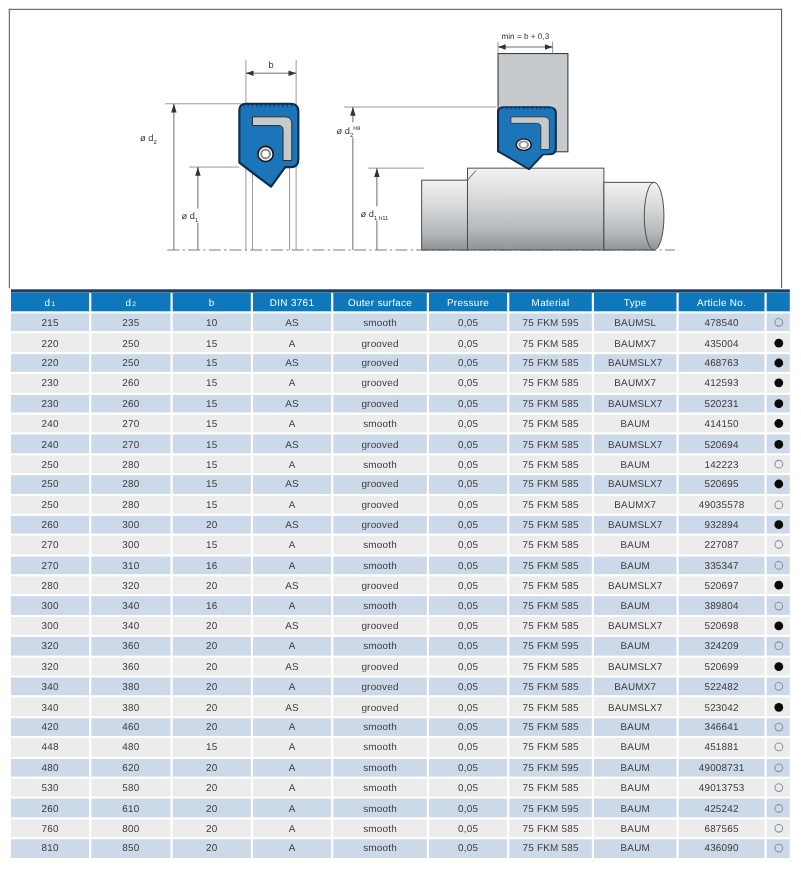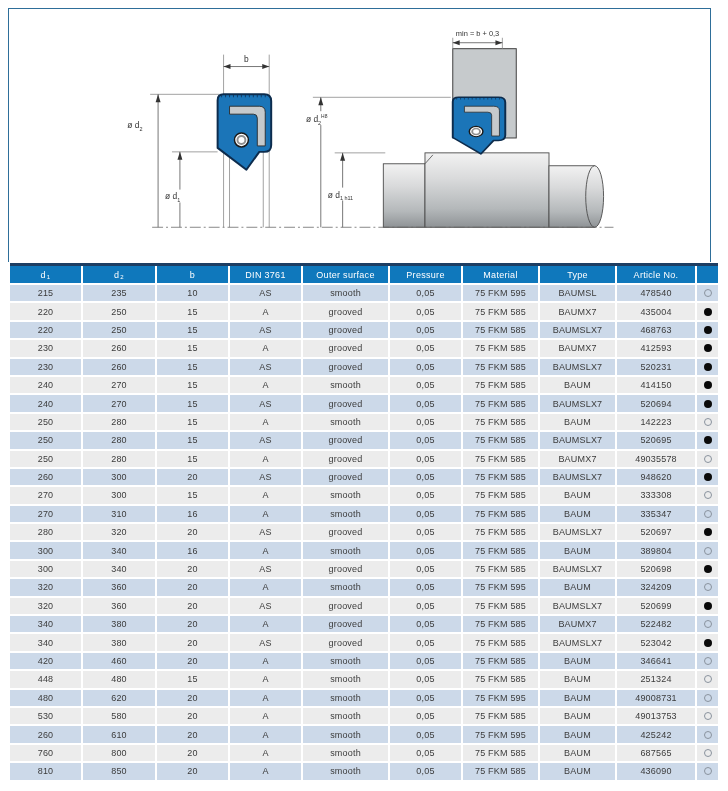--- a/index.html
+++ b/index.html
@@ -308,35 +308,35 @@
       </div>
       <div class="tr blue">
         <div class="td">260</div>
         <div class="td">300</div>
         <div class="td">20</div>
         <div class="td">AS</div>
         <div class="td">grooved</div>
         <div class="td">0,05</div>
         <div class="td">75 FKM 585</div>
         <div class="td">BAUMSLX7</div>
-        <div class="td">948620</div>
+        <div class="td">932894</div>
         <div class="td ind">
           <span class="circle filled"></span>
         </div>
       </div>
       <div class="tr gray">
         <div class="td">270</div>
         <div class="td">300</div>
         <div class="td">15</div>
         <div class="td">A</div>
         <div class="td">smooth</div>
         <div class="td">0,05</div>
         <div class="td">75 FKM 585</div>
         <div class="td">BAUM</div>
-        <div class="td">333308</div>
+        <div class="td">227087</div>
         <div class="td ind">
           <span class="circle open"></span>
         </div>
       </div>
       <div class="tr blue">
         <div class="td">270</div>
         <div class="td">310</div>
         <div class="td">16</div>
         <div class="td">A</div>
         <div class="td">smooth</div>
@@ -462,21 +462,21 @@
       </div>
       <div class="tr gray">
         <div class="td">448</div>
         <div class="td">480</div>
         <div class="td">15</div>
         <div class="td">A</div>
         <div class="td">smooth</div>
         <div class="td">0,05</div>
         <div class="td">75 FKM 585</div>
         <div class="td">BAUM</div>
-        <div class="td">251324</div>
+        <div class="td">451881</div>
         <div class="td ind">
           <span class="circle open"></span>
         </div>
       </div>
       <div class="tr blue">
         <div class="td">480</div>
         <div class="td">620</div>
         <div class="td">20</div>
         <div class="td">A</div>
         <div class="td">smooth</div>

